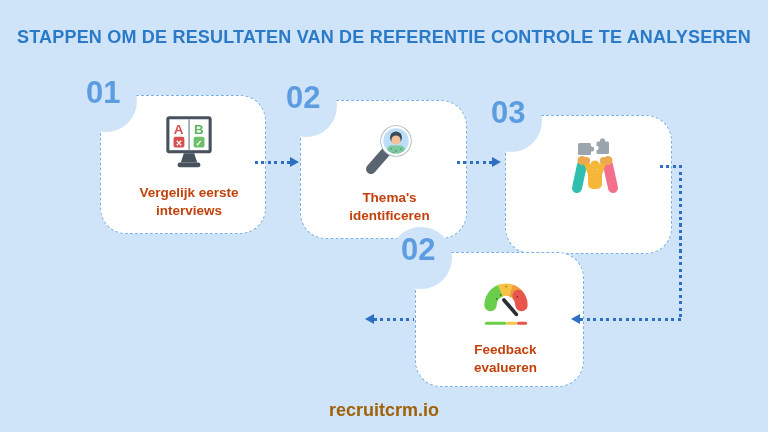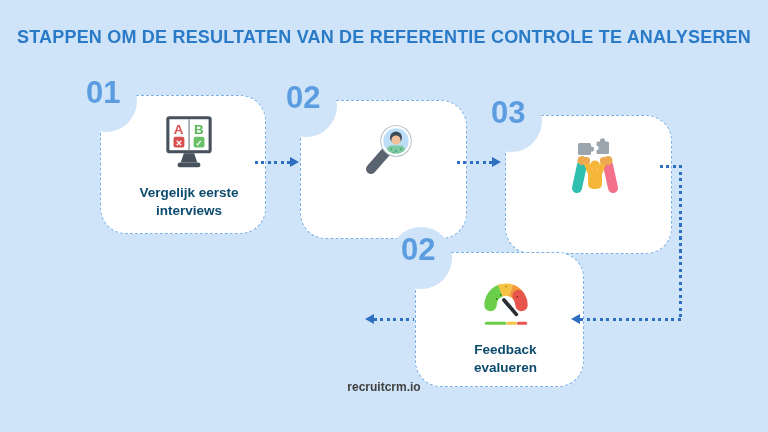--- a/index.html
+++ b/index.html
@@ -9,34 +9,34 @@
   .title{position:absolute;left:0;right:0;top:27px;text-align:center;
          font-size:18px;font-weight:bold;color:#2b7ac8;letter-spacing:.2px;white-space:nowrap;}
 
   .card{position:absolute;background:#ffffff;border:1.6px dashed #7ab0e8;border-radius:26px;padding-left:12px;}
   .card-inner{width:100%;height:100%;display:flex;flex-direction:column;align-items:center;
               justify-content:flex-start;padding-top:12px;box-sizing:border-box;}
   .notch{position:absolute;left:-26px;top:-26px;width:62px;height:62px;border-radius:50%;
          background:#cfe4f8;}
   .num{position:absolute;left:-15px;top:-21px;font-size:31px;font-weight:bold;color:#5c9ce0;}
   .icon{height:72px;display:flex;align-items:center;justify-content:center;}
-  .label{font-size:13.5px;font-weight:bold;color:#0c4a6e;text-align:center;line-height:1.35;
+  .label{font-size:13.5px;font-weight:bold;color:#c2410c;text-align:center;line-height:1.35;
          white-space:pre-line;margin-top:4px;}
 
   .hdots{position:absolute;height:3px;
          background:repeating-linear-gradient(90deg,#2e6fc2 0 3px,transparent 3px 6.5px);}
   .vdots{position:absolute;width:3px;
          background:repeating-linear-gradient(180deg,#2e6fc2 0 3px,transparent 3px 6.5px);}
   .tri-right{position:absolute;width:0;height:0;border-left:9px solid #2e6fc2;
              border-top:5.5px solid transparent;border-bottom:5.5px solid transparent;}
   .tri-left{position:absolute;width:0;height:0;border-right:9px solid #2e6fc2;
             border-top:5.5px solid transparent;border-bottom:5.5px solid transparent;}
 
-  .footer{position:absolute;left:0;right:0;top:380px;text-align:center;
-          font-size:12px;font-weight:bold;color:#404040;}
+  .footer{position:absolute;left:0;right:0;top:400px;text-align:center;
+          font-size:18px;font-weight:bold;color:#a16207;}
 </style>
 </head>
 <body>
 
 <div id="canvas">
 
   <div class="title">STAPPEN OM DE RESULTATEN VAN DE REFERENTIE CONTROLE TE ANALYSEREN</div>
 
   <div class="card" style="left:100px;top:95px;width:152px;height:137px;">
     <div class="notch"></div>
@@ -81,20 +81,22 @@
             <rect x="29" y="26.5" width="18" height="11" rx="4.5" fill="#7cc9a2"></rect>
             <circle cx="33" cy="30" r=".9" fill="#4f9e77"></circle>
             <circle cx="38" cy="32" r=".9" fill="#4f9e77"></circle>
             <circle cx="43" cy="30" r=".9" fill="#4f9e77"></circle>
             <circle cx="35.5" y="34" cy="34" r=".9" fill="#4f9e77"></circle>
             <circle cx="41" cy="35" r=".9" fill="#4f9e77"></circle>
           </g>
           <circle cx="38" cy="22" r="13.8" fill="none" stroke="#ffffff" stroke-width="2.2"></circle>
         </svg>
       </div>
+      <div class="label">Thema's
+identificeren</div>
     </div>
   </div>
 
   <div class="card" style="left:505px;top:95px;width:153px;height:137px;margin-top:20px;">
     <div class="notch"></div>
     <div class="num">03</div>
     <div class="card-inner">
       <div class="icon">
         <svg width="64" height="64" viewBox="0 0 64 56">
           <rect x="15" y="7" width="13" height="12" rx="1.5" fill="#9aa5ad"></rect>

